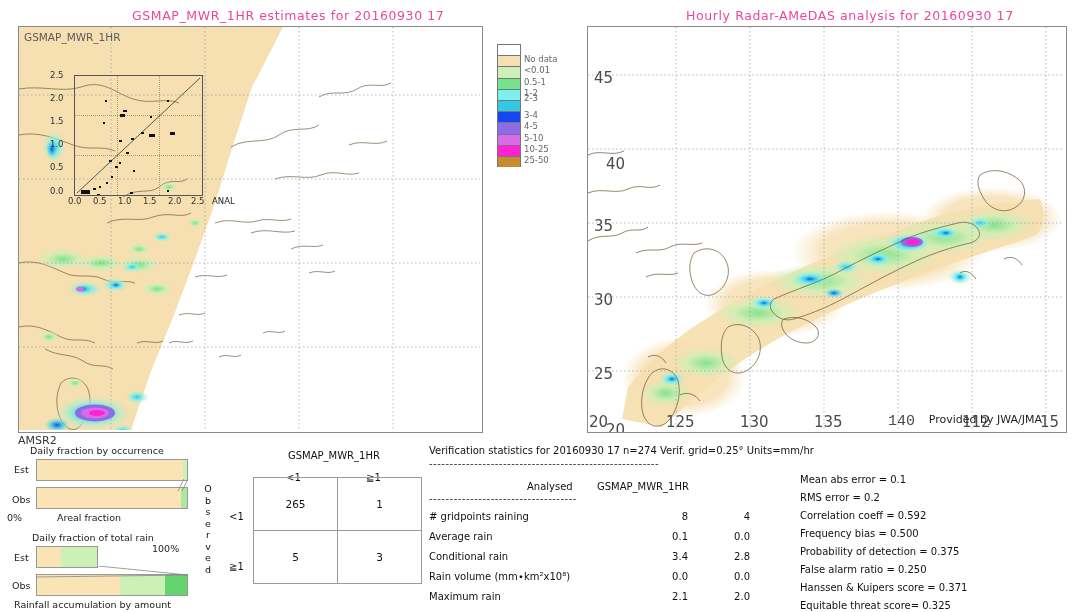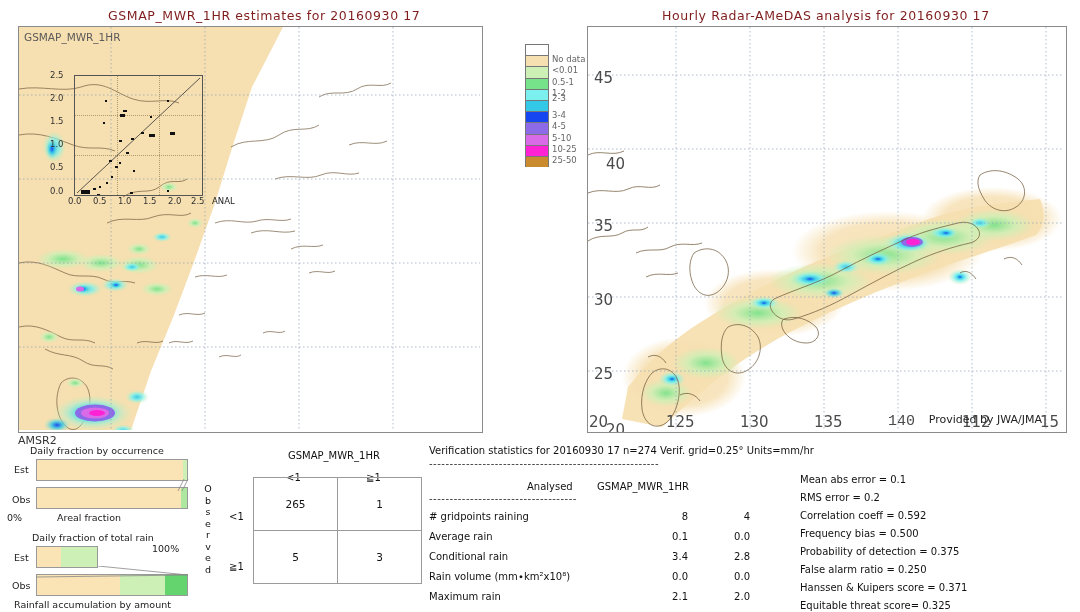--- a/index.html
+++ b/index.html
@@ -7,24 +7,25 @@
     background: #ffffff;
     width: 1080px; height: 612px;
     overflow: hidden;
     font-family: "DejaVu Sans", sans-serif;
   }
   #root { position: relative; width: 1080px; height: 612px; }
 
   .ttl {
     position: absolute;
     font-size: 12.5px;
-    color: #7f1d1d;
+    color: #ec4899;
     letter-spacing: .6px;
     white-space: nowrap;
     font-family: "DejaVu Sans", sans-serif;
+    margin-left: 24px;
   }
 
   
   .map-frame {
     position: absolute;
     border: 1px solid #8a8a8a;
     background: #ffffff;
     overflow: hidden;
   }
   .map-canvas { position: absolute; inset: 0; }
@@ -37,21 +38,21 @@
   }
 
   .panel-tag {
     position: absolute;
     font-size: 10.5px;
     color: #333;
     white-space: nowrap;
   }
 
   
-  #colorbar { position: absolute; left: 497px; top: 44px; width: 24px; margin-left: 28px; }
+  #colorbar { position: absolute; left: 497px; top: 44px; width: 24px; }
   .cb-cell { width: 24px; height: 11.2px; border: 1px solid #777; border-bottom: none; box-sizing: border-box; }
   .cb-cell:last-child { border-bottom: 1px solid #777; }
   .cb-lab {
     position: absolute; left: 27px;
     font-size: 8.5px; color: #666; white-space: nowrap;
     line-height: 11.2px;
   }
 
   
   #inset {

